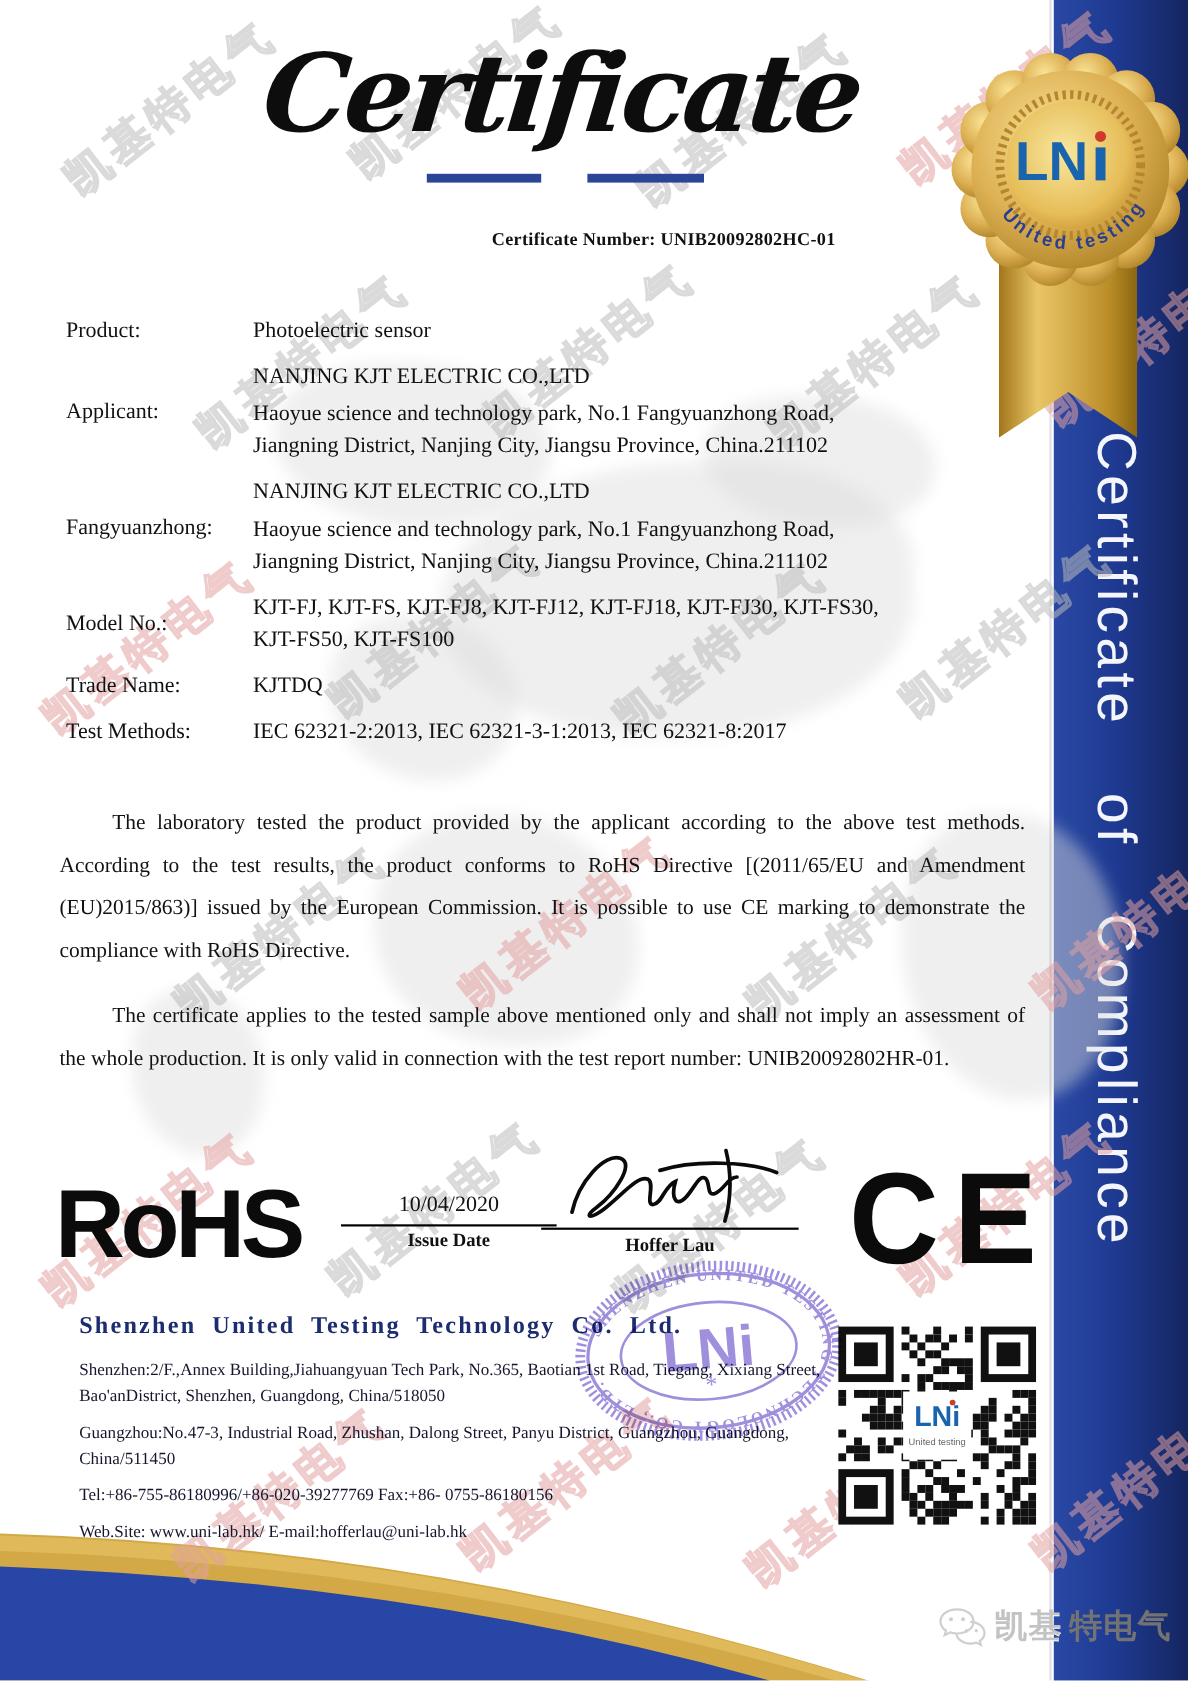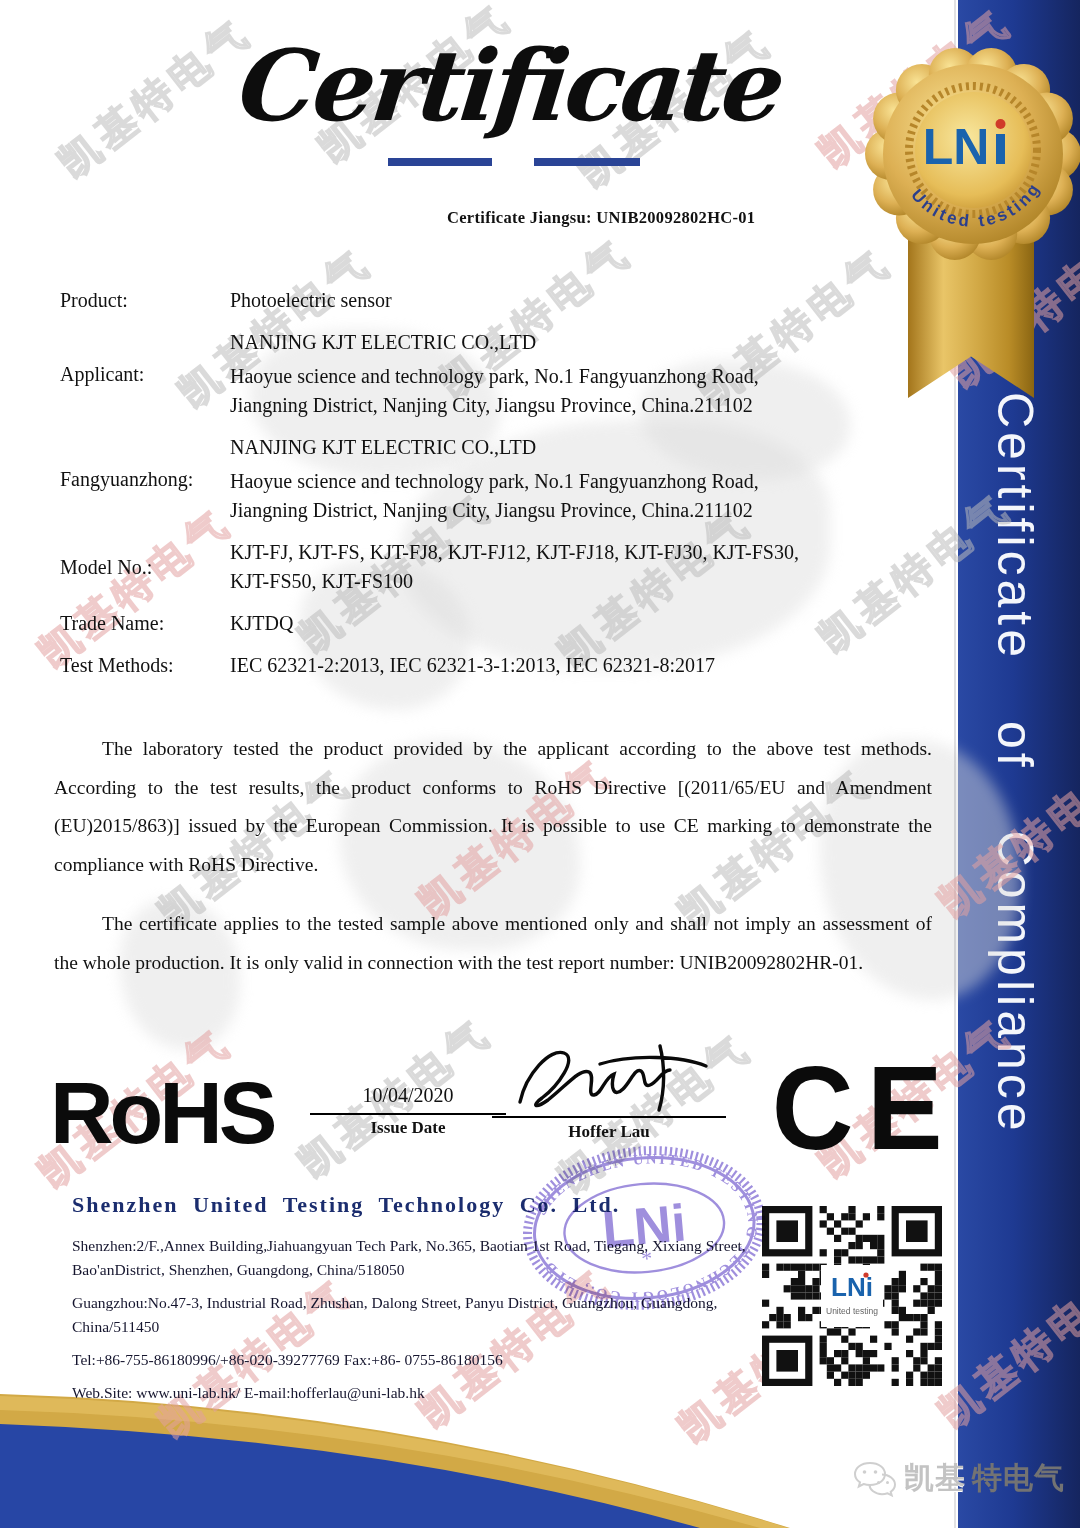--- a/index.html
+++ b/index.html
@@ -163,21 +163,21 @@
     <circle cx="142.5" cy="82" r="5" fill="#d03a2a"></circle>
     <text font-family="Liberation Sans, sans-serif" font-weight="bold" font-size="17" fill="#2b3f8c" letter-spacing="3">
       <textPath href="#tagArc" startOffset="14%">United testing</textPath>
     </text>
   </svg>
 
   <div class="title">Certificate</div>
   <div class="u1"></div>
   <div class="u2"></div>
   <div class="cert-no">
-    <span>Certificate Jiangsu:</span>
+    <span>Certificate Number:</span>
     <span>UNIB20092802HC-01</span>
   </div>
 
   <div class="fields">
     <div class="frow">
       <div class="flabel">Product:</div>
       <div class="fvalue">
           <div>Photoelectric sensor</div>
         </div>
     </div>

